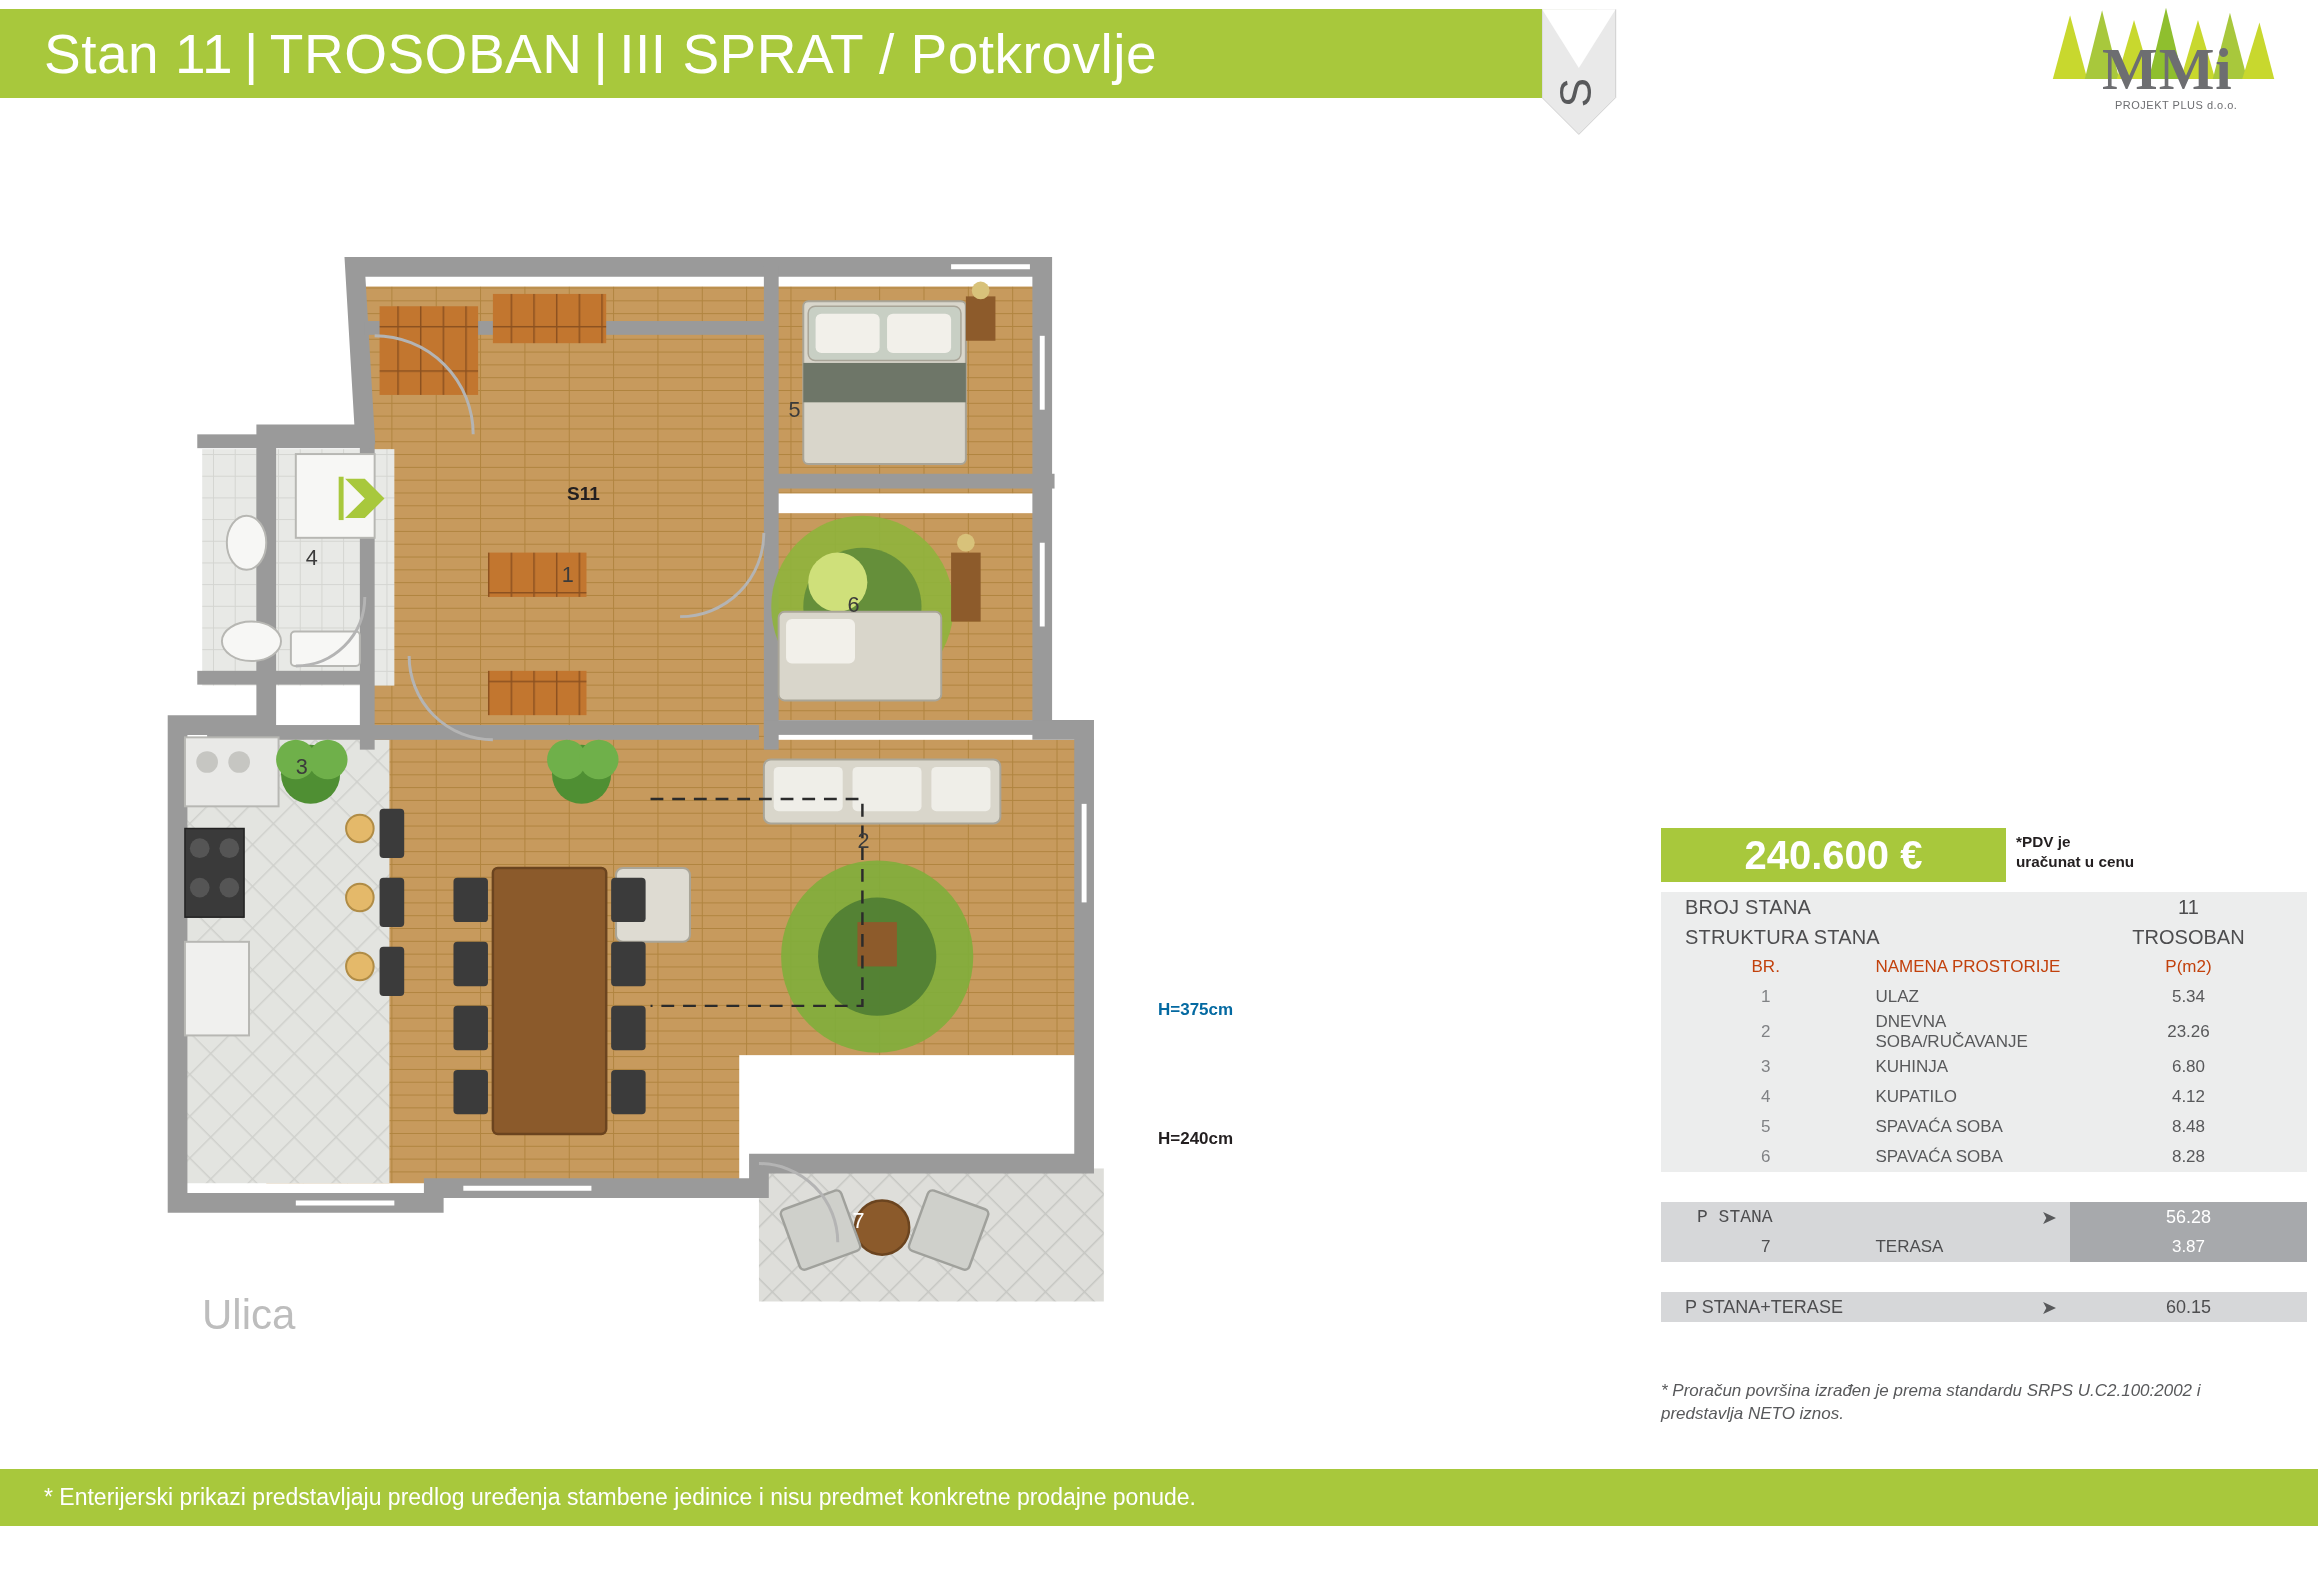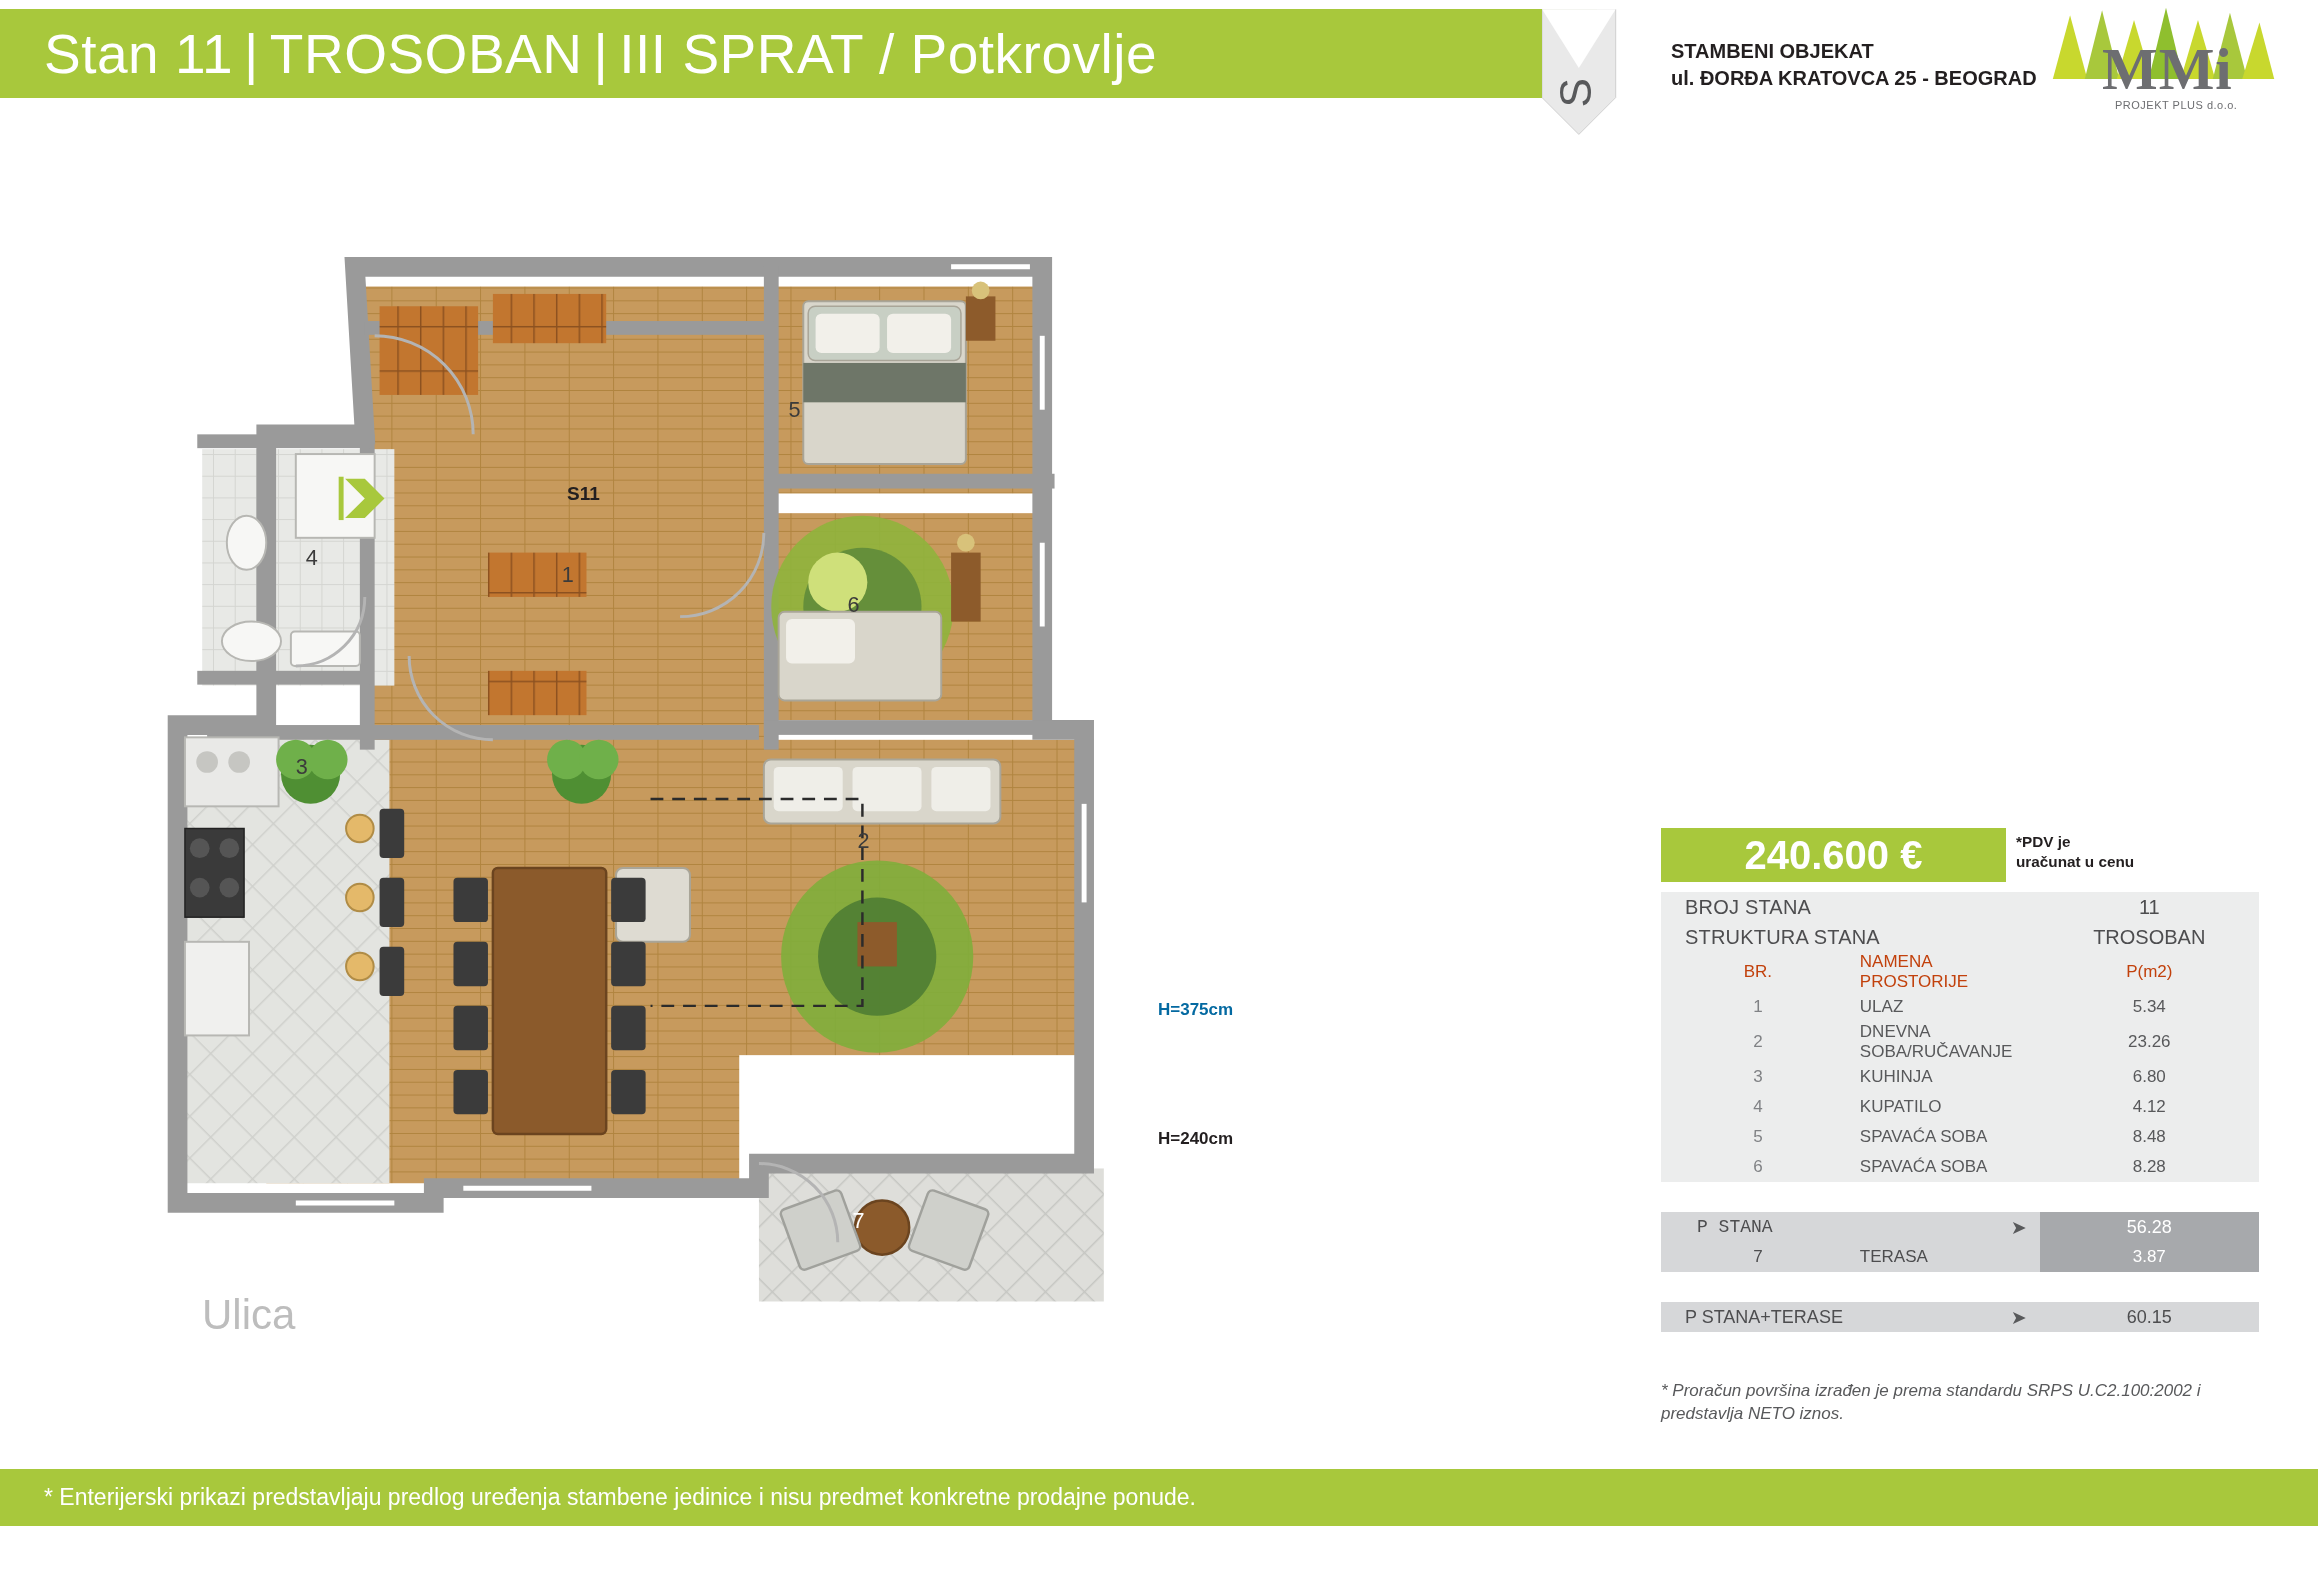--- a/index.html
+++ b/index.html
@@ -27,21 +27,21 @@
   .s11-label{position:absolute;left:567px;top:483px;font-size:19px;font-weight:bold;color:#231f20;}
   .h-note1{position:absolute;left:1158px;top:1000px;font-size:17px;font-weight:bold;color:#0369a1;}
   .h-note2{position:absolute;left:1158px;top:1129px;font-size:17px;font-weight:bold;color:#231f20;}
 
   
   .panel{position:absolute;left:1661px;top:828px;width:621px;height:601px;}
   .price-box{position:absolute;left:0;top:0;width:345px;height:54px;background:#a8c83c;display:flex;align-items:center;justify-content:center;}
   .price-box span{color:#ffffff;font-size:40px;font-weight:bold;letter-spacing:0px;}
   .pdv{position:absolute;left:355px;top:4px;width:197px;font-size:15.3px;font-weight:bold;color:#231f20;line-height:1.3;}
 
-  table.info{position:absolute;left:0;top:64px;width:598px;border-collapse:collapse;font-size:18px;color:#58595b;}
+  table.info{position:absolute;left:0;top:64px;width:646px;border-collapse:collapse;font-size:18px;color:#58595b;}
   table.info td{padding:0;height:30px;vertical-align:middle;}
   .rowbig td{background:#eceded;font-size:20px;color:#4d4d4f;height:36px;}
   .rowbig td.lbl{padding-left:24px;letter-spacing:0.2px;}
   .rowbig td.val{text-align:center;width:187px;background:#eceded;}
   .hdr td{background:#eceded;height:34px;font-size:17px;color:#c2410c;}
   .hdr td.num{width:34px;text-align:center;}
   .hdr td.lbl{padding-left:5px;}
   .hdr td.val{text-align:center;width:187px;}
   .rooms td{background:#eceded;height:27px;font-size:17px;color:#58595b;}
   .rooms td.num{width:34px;text-align:center;color:#808285;}
@@ -81,24 +81,20 @@
   </div>
 
   <div class="header-arrow">
     <svg width="113" height="128" viewBox="0 0 230 260">
       <polygon points="0,0 150,0 150,180 75,255 0,180" fill="#e9e9e9" stroke="#cfcfcf" stroke-width="2"></polygon>
       <polygon points="0,0 150,0 75,120" fill="#ffffff"></polygon>
       <text x="100" y="200" font-family="Liberation Sans, sans-serif" font-size="90" fill="#58595b" transform="rotate(-90 100 200)">S</text>
     </svg>
   </div>
 
-  <div class="header-sub">
-    <div>STAMBENI OBJEKAT</div>
-    <div>ul. ĐORĐA KRATOVCA 25 - BEOGRAD</div>
-  </div>
 
   <div class="logo">
     <svg class="crown" width="246" height="99" viewBox="0 0 500 200">
       <polygon points="20,150 55,20 90,150" fill="#c8d82e"></polygon>
       <polygon points="85,150 120,10 155,150" fill="#a8c83c"></polygon>
       <polygon points="150,150 185,30 220,150" fill="#c8d82e"></polygon>
       <polygon points="215,150 250,5 285,150" fill="#8fbf2e"></polygon>
       <polygon points="280,150 315,30 350,150" fill="#c8d82e"></polygon>
       <polygon points="345,150 380,15 415,150" fill="#a8c83c"></polygon>
       <polygon points="405,150 440,35 470,150" fill="#c8d82e"></polygon>

